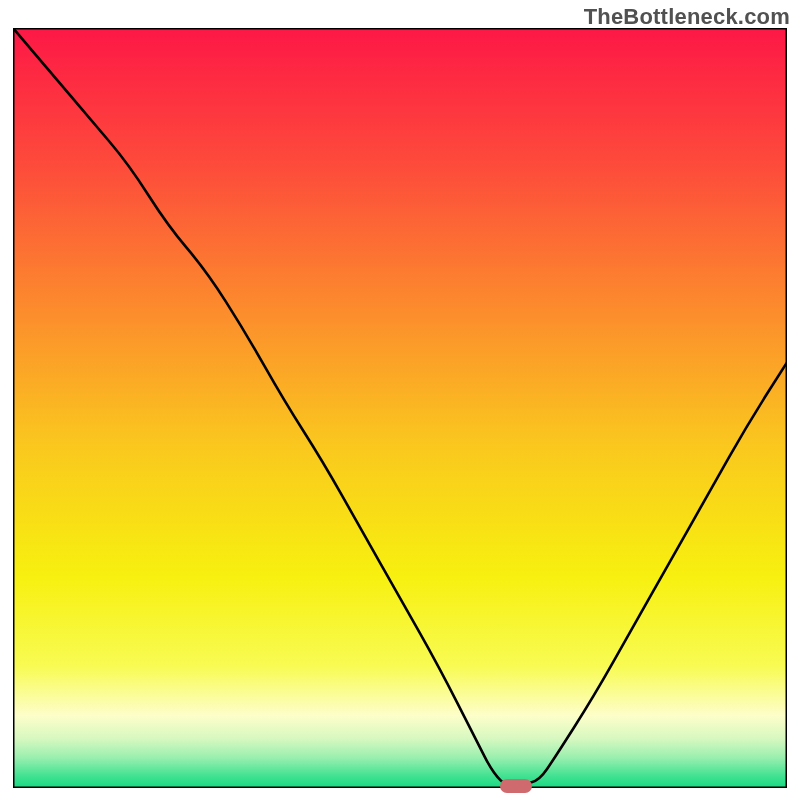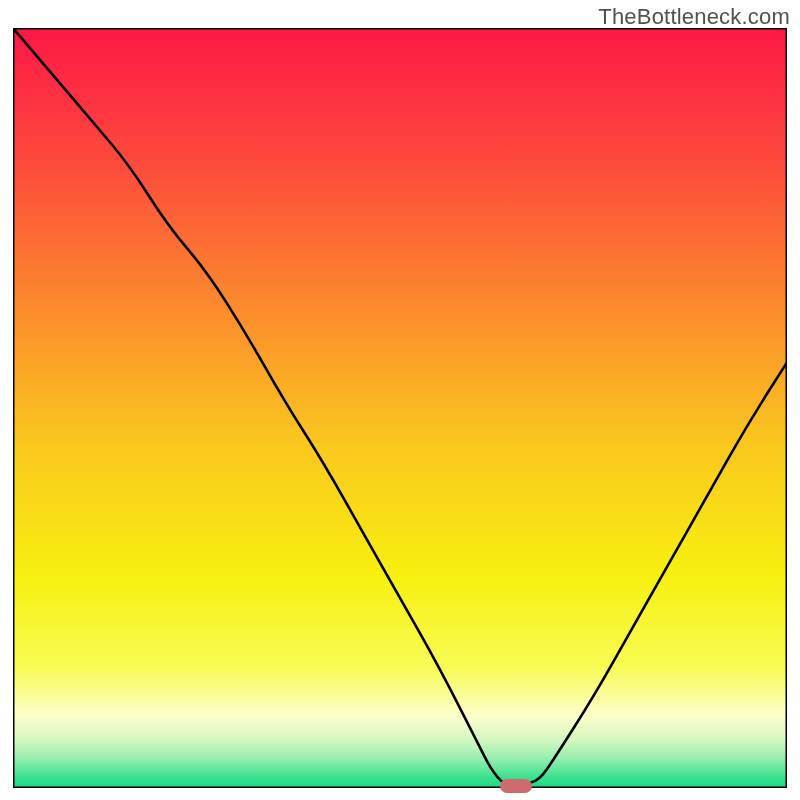--- a/index.html
+++ b/index.html
@@ -14,21 +14,21 @@
   .container {
     position: relative;
     width: 800px;
     height: 800px;
   }
   .watermark {
     position: absolute;
     top: 4px;
     right: 10px;
     font-size: 22px;
-    font-weight: 400;
+    font-weight: 700;
     color: #515151;
     letter-spacing: 0.2px;
   }
   .plot-area {
     position: absolute;
     left: 13px;
     top: 28px;
     width: 774px;
     height: 760px;
     box-sizing: border-box;

